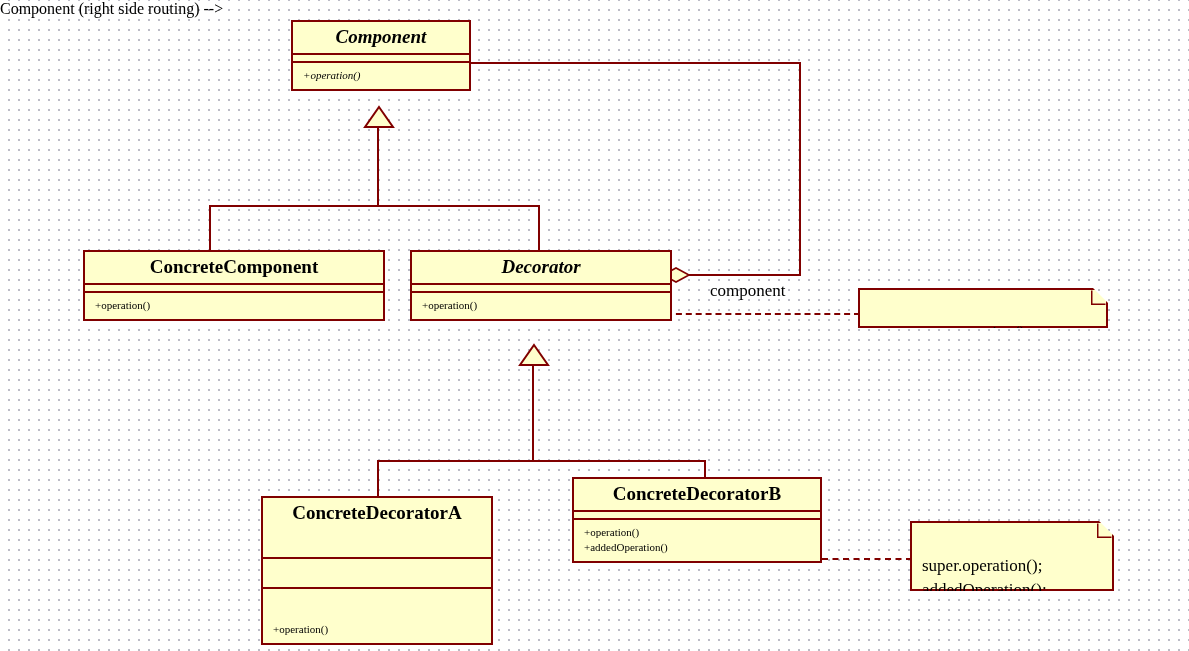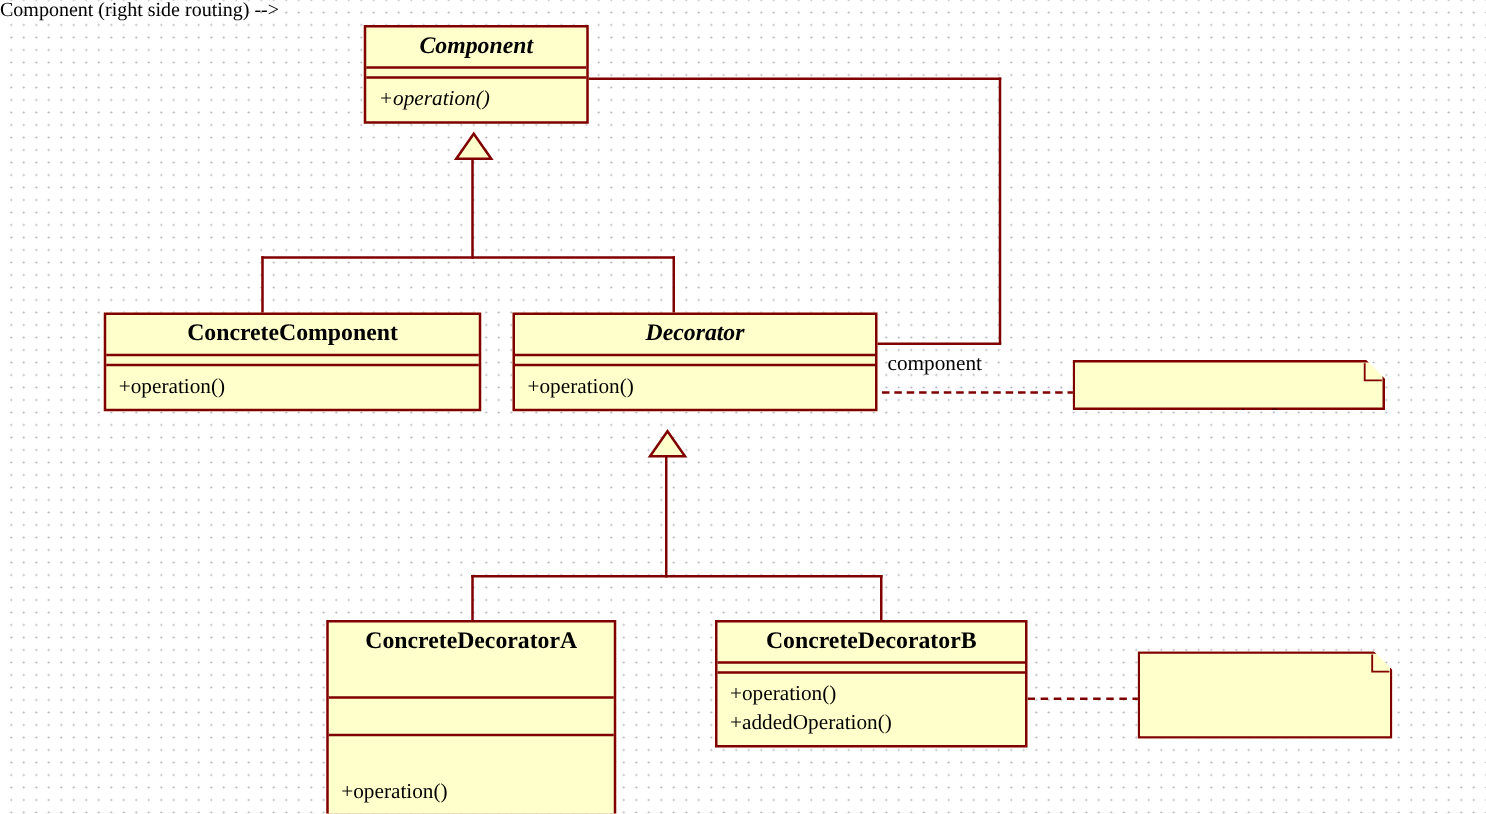--- a/index.html
+++ b/index.html
@@ -39,21 +39,21 @@
   }
   .uml-title.abstract {
     font-style: italic;
   }
   .uml-sep {
     border-top: 2px solid #800000;
     height: 0;
   }
   .uml-compartment {
     padding: 5px 8px 6px 10px;
-    font-size: 17px;
+    font-size: 11px;
     color: #000000;
     line-height: 1.35;
     white-space: pre-line;
   }
   .uml-compartment.italic {
     font-style: italic;
   }
   .uml-compartment.thin {
     padding: 0;
     height: 6px;
@@ -165,54 +165,56 @@
   
   <div class="uml-class" style="left:83px; top:250px; width:302px;">
     <div class="uml-title">ConcreteComponent</div>
     <div class="uml-sep"></div>
     <div class="uml-compartment thin"></div>
     <div class="uml-sep"></div>
     <div class="uml-compartment">+operation()</div>
   </div>
 
   
-  <div class="uml-class" style="left:410px; top:250px; width:292px;">
+  <div class="uml-class" style="left:410px; top:250px; width:262px;">
     <div class="uml-title abstract">Decorator</div>
     <div class="uml-sep"></div>
     <div class="uml-compartment thin"></div>
     <div class="uml-sep"></div>
     <div class="uml-compartment">+operation()</div>
   </div>
 
   
   <div class="uml-class" style="left:261px; top:496px; width:232px;gap:28px;">
     <div class="uml-title">ConcreteDecoratorA</div>
     <div class="uml-sep"></div>
     <div class="uml-sep"></div>
     <div class="uml-compartment">+operation()</div>
   </div>
 
   
-  <div class="uml-class" style="left:572px; top:496px; width:250px;">
+  <div class="uml-class" style="left:572px; top:477px; width:250px;">
     <div class="uml-title">ConcreteDecoratorB</div>
     <div class="uml-sep"></div>
     <div class="uml-compartment thin"></div>
     <div class="uml-sep"></div>
     <div class="uml-compartment">+operation()
 +addedOperation()</div>
   </div>
 
   
 
   <div class="uml-note" style="left:858px; top:288px; width:250px; height:40px;">
     <span>component.operation()</span>
     <svg class="note-fold" viewBox="0 0 15 15">
       <polyline points="0.5,0.5 0.5,14.5 14.5,14.5" fill="none" stroke="#800000" stroke-width="2"></polyline>
     </svg>
   </div>
 
   <div class="uml-note" style="left:910px; top:521px; width:204px; height:70px;">
+    <span>super.operation();
+addedOperation();</span>
     <svg class="note-fold" viewBox="0 0 15 15">
       <polyline points="0.5,0.5 0.5,14.5 14.5,14.5" fill="none" stroke="#800000" stroke-width="2"></polyline>
     </svg>
   </div>
 
 </div>
 
 </body></html>

